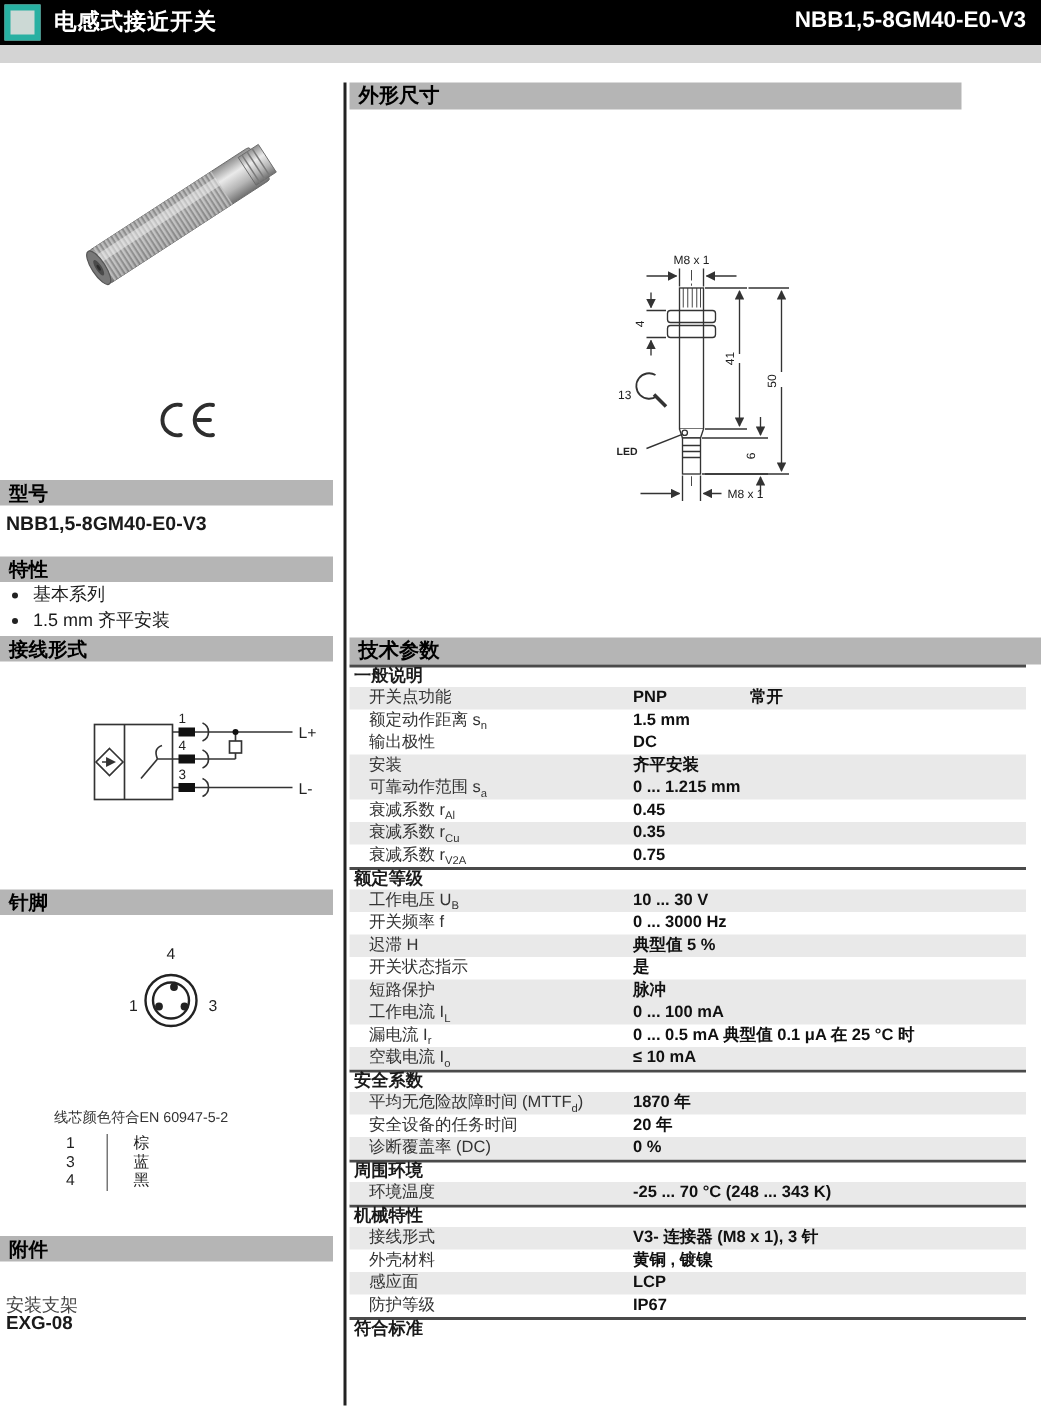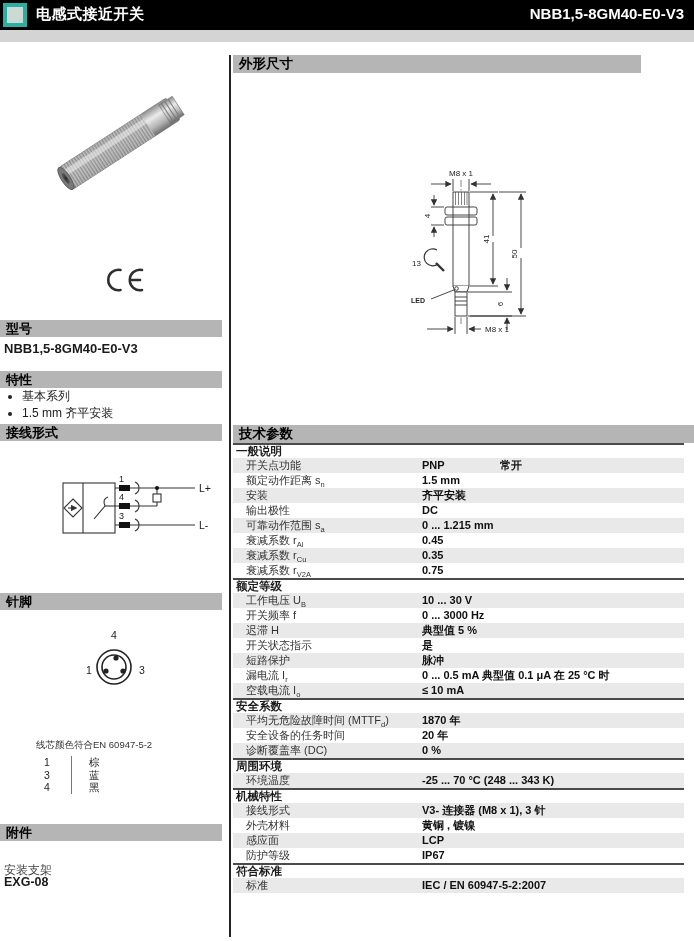--- a/index.html
+++ b/index.html
@@ -271,28 +271,28 @@
     <div class="tsection">一般说明</div>
     <div class="trow alt">
       <span class="tlabel">开关点功能</span>
       <span class="tvalue">PNP</span>
       <span class="tvalue2">常开</span>
     </div>
     <div class="trow">
       <span class="tlabel">额定动作距离  s<sub>n</sub></span>
       <span class="tvalue">1.5 mm</span>
     </div>
+    <div class="trow">
+      <span class="tlabel">输出极性</span>
+      <span class="tvalue">DC</span>
+    </div>
     <div class="trow alt">
       <span class="tlabel">安装</span>
       <span class="tvalue">齐平安装</span>
     </div>
-    <div class="trow">
-      <span class="tlabel">输出极性</span>
-      <span class="tvalue">DC</span>
-    </div>
     <div class="trow alt">
       <span class="tlabel">可靠动作范围 s<sub>a</sub></span>
       <span class="tvalue">0 ... 1.215 mm</span>
     </div>
     <div class="trow">
       <span class="tlabel">衰减系数 r<sub>Al</sub></span>
       <span class="tvalue">0.45</span>
     </div>
     <div class="trow alt">
       <span class="tlabel">衰减系数 r<sub>Cu</sub></span>
@@ -316,20 +316,24 @@
       <span class="tvalue">典型值 5 %</span>
     </div>
     <div class="trow">
       <span class="tlabel">开关状态指示</span>
       <span class="tvalue">是</span>
     </div>
     <div class="trow alt">
       <span class="tlabel">短路保护</span>
       <span class="tvalue">脉冲</span>
     </div>
+    <div class="trow alt">
+      <span class="tlabel">工作电流  I<sub>L</sub></span>
+      <span class="tvalue">0 ... 100 mA</span>
+    </div>
     <div class="trow">
       <span class="tlabel">漏电流 I<sub>r</sub></span>
       <span class="tvalue">0 ... 0.5 mA 典型值 0.1 μA 在 25 °C 时</span>
     </div>
     <div class="trow alt">
       <span class="tlabel">空载电流 I<sub>o</sub></span>
       <span class="tvalue">≤ 10 mA</span>
     </div>
     <div class="tsection">安全系数</div>
     <div class="trow alt">
@@ -360,17 +364,13 @@
     </div>
     <div class="trow alt">
       <span class="tlabel">感应面</span>
       <span class="tvalue">LCP</span>
     </div>
     <div class="trow">
       <span class="tlabel">防护等级</span>
       <span class="tvalue">IP67</span>
     </div>
     <div class="tsection">符合标准</div>
-    <div class="trow alt">
-      <span class="tlabel">标准</span>
-      <span class="tvalue">IEC / EN 60947-5-2:2007</span>
-    </div>
   </div>
 
 </body></html>

